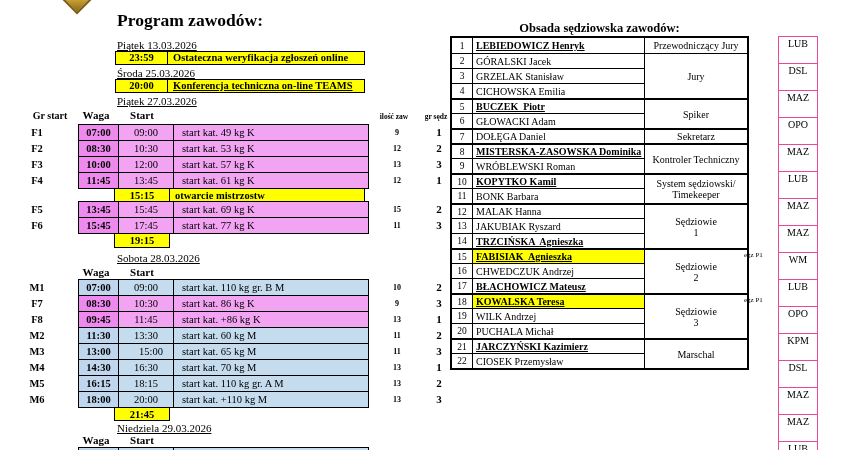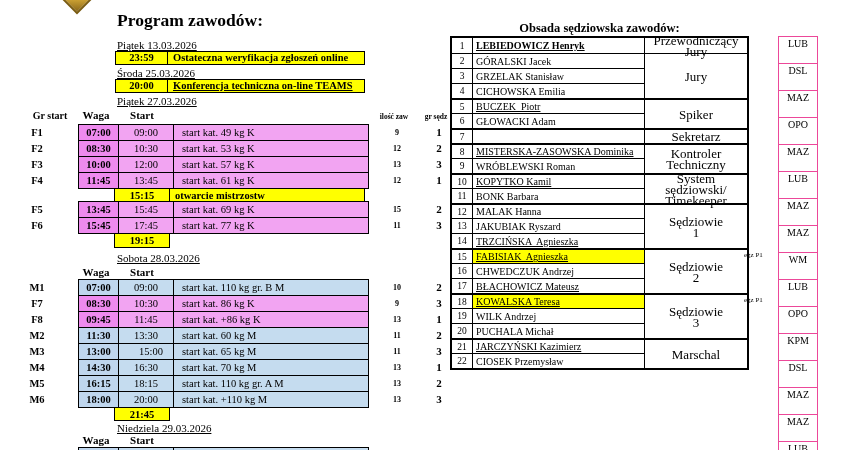--- a/index.html
+++ b/index.html
@@ -46,24 +46,24 @@
   .osection{display:flex;}
   .omembers{width:192px;}
   .orow{display:flex;height:15px;box-sizing:border-box;border-top:1px solid #000;}
   .orow.sec{border-top:2px solid #000;}
   .orow.first{border-top:none;}
   .onum{width:21px;box-sizing:border-box;border-right:1px solid #000;text-align:center;
         font-size:9.5px;display:flex;align-items:center;justify-content:center;}
   .oname{flex:1;padding-left:3px;font-size:10px;display:flex;align-items:center;white-space:pre;}
   .oroles{width:103px;box-sizing:border-box;border-left:1px solid #000;}
   .orole{box-sizing:border-box;display:flex;align-items:center;justify-content:center;
-         text-align:center;font-size:13px;line-height:11px;white-space:pre-line;}
+         text-align:center;font-size:10px;line-height:11px;white-space:pre-line;}
   .orole.subline{border-top:1px solid #000;}
   .orole.secline{border-top:2px solid #000;}
-  .u{text-decoration:underline;}
+  .u{text-decoration:underline;font-weight:bold;}
   .b{font-weight:bold;}
 
   
   #codes-col{position:absolute;left:778px;top:36px;}
   .code{box-sizing:border-box;width:40px;height:28px;margin-top:-1px;border:1px solid #ec4899;
         text-align:center;font-size:10px;line-height:14px;}
   .code:first-child{margin-top:0;}
   .note{position:absolute;left:744px;height:14px;font-size:7px;line-height:14px;white-space:pre;}
 </style>
 </head>
@@ -274,20 +274,21 @@
           </div>
         </div>
         <div class="oroles">
           <div class="orole secline" style="height: 30px;">Spiker</div>
         </div>
       </div>
       <div class="osection">
         <div class="omembers">
           <div class="orow sec">
             <div class="onum">7</div>
+            <div class="oname">DOŁĘGA Daniel</div>
           </div>
         </div>
         <div class="oroles">
           <div class="orole secline" style="height: 15px;">Sekretarz</div>
         </div>
       </div>
       <div class="osection">
         <div class="omembers">
           <div class="orow sec">
             <div class="onum">8</div>

